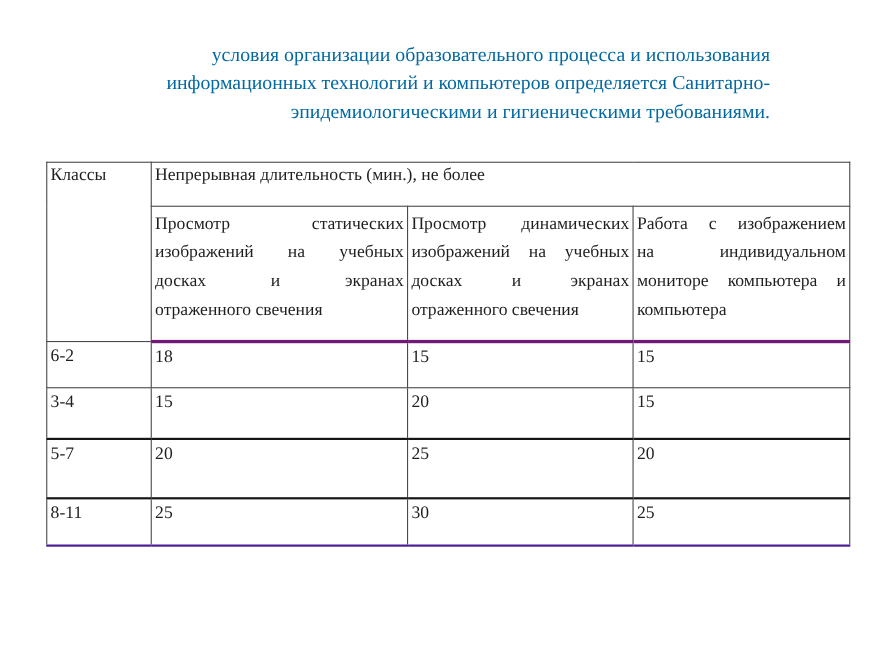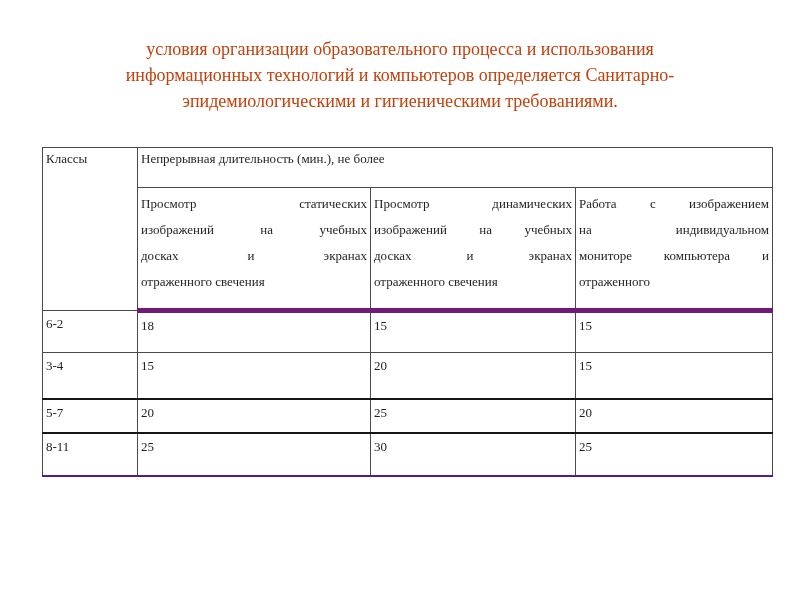--- a/index.html
+++ b/index.html
@@ -13,52 +13,52 @@
     position: relative;
     overflow: hidden;
     font-family: "Liberation Serif", "DejaVu Serif", serif;
     color: #1f1f1f;
   }
   .slide-title {
     position: absolute;
     top: 36px;
     left: 100px;
     width: 600px;
-    text-align: center;
+    text-align: right;
     font-size: 18px;
     line-height: 26px;
-    color: #c2410c;
+    color: #0369a1;
   }
   table.duration-table {
     position: absolute;
     left: 42px;
     top: 147px;
     width: 730px;
     border-collapse: collapse;
     table-layout: fixed;
-    font-size: 13px;
+    font-size: 16px;
   }
   table.duration-table td {
     border: 1px solid #4a4a4a;
     vertical-align: top;
     padding: 3px 3px 2px 3px;
     overflow: hidden;
   }
   tr.header-row-1 { height: 40px; }
   tr.header-row-2 { height: 123px; }
   tr.data-row-0 { height: 42px; }
   tr.data-row-1 { height: 46px; }
-  tr.data-row-2 { height: 34px; }
+  tr.data-row-2 { height: 54px; }
   tr.data-row-3 { height: 43px; }
 
   td.classes-cell {
     border-bottom: 2px solid #a9a9a9;
   }
   tr.header-row-2 td {
-    border-bottom: 5px solid #701a75;
+    border-bottom: 3px solid #701a75;
   }
   tr.data-row-1 td,
   tr.data-row-2 td {
     border-bottom: 2px solid #161616;
   }
   tr.data-row-3 td {
     border-bottom: 2px solid #4c1d95;
   }
   td.col-3 { border-left: 2px solid #161616; }
   td.col-4 { border-left: 1px solid #9a9a9a; margin-left: 47px; }
@@ -103,21 +103,21 @@
       <td class="sub-header col-3">
         <div class="jline">Просмотр динамических</div>
         <div class="jline">изображений на учебных</div>
         <div class="jline">досках и экранах</div>
         <div class="jline last">отраженного свечения</div>
       </td>
       <td class="sub-header col-4">
         <div class="jline">Работа с изображением</div>
         <div class="jline">на индивидуальном</div>
         <div class="jline">мониторе компьютера и</div>
-        <div class="jline last">отраженного</div>
+        <div class="jline last">компьютера</div>
       </td>
     </tr>
 
     <tr class="data-row-0">
       <td class="class-cell">6-2</td>
       <td class="value-cell col-2">18</td>
       <td class="value-cell col-3">15</td>
       <td class="value-cell col-4">15</td>
     </tr>
     <tr class="data-row-1">

